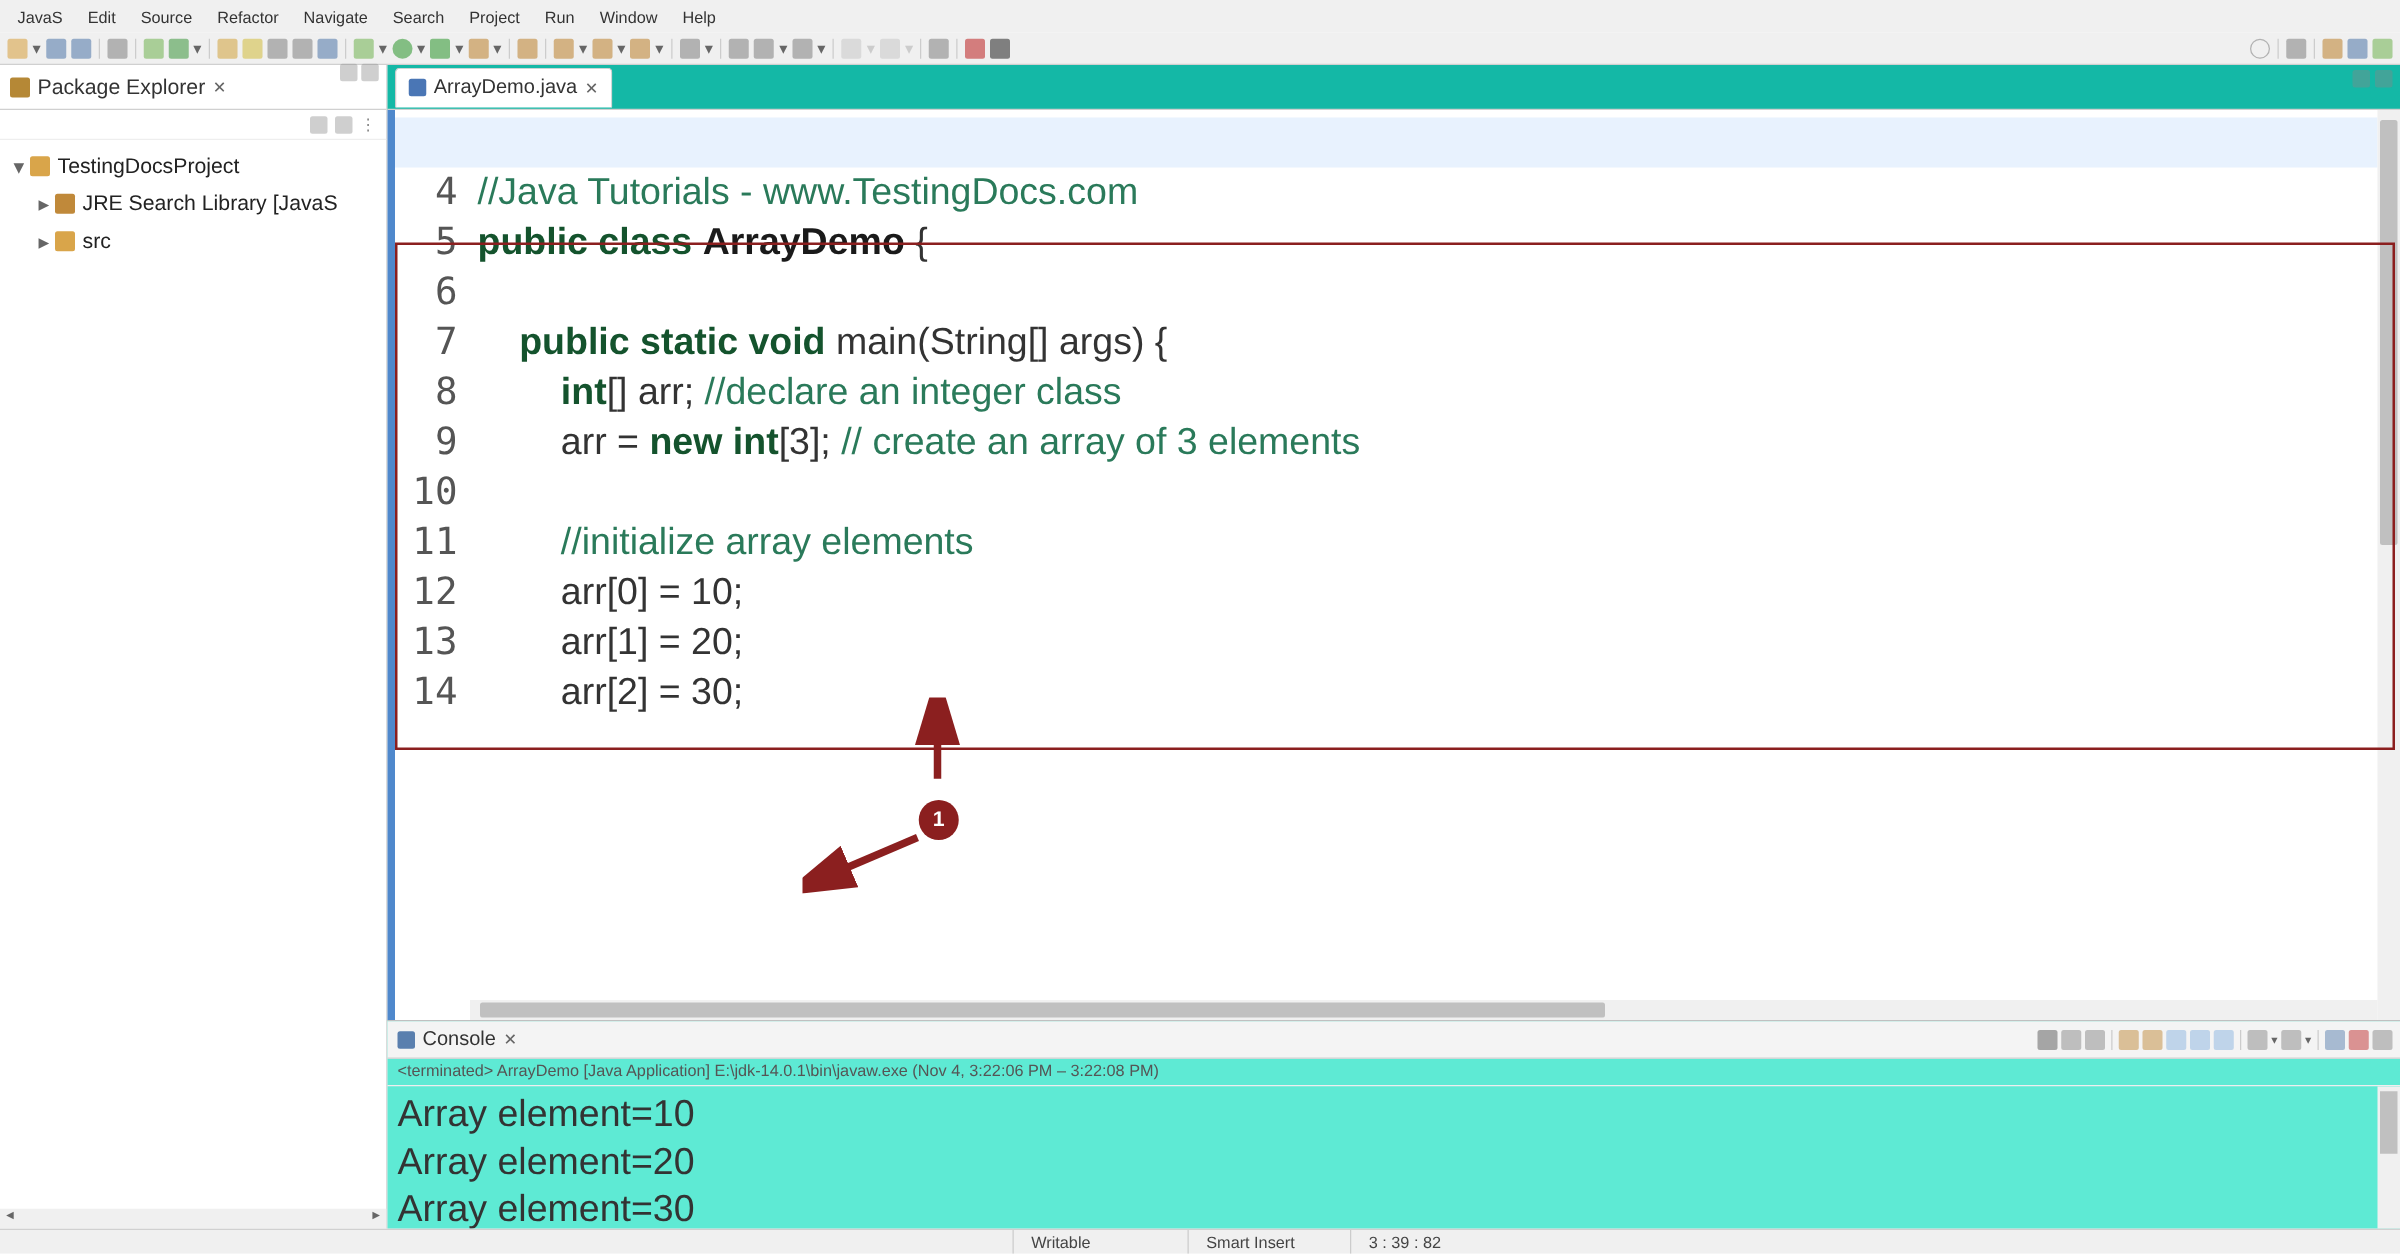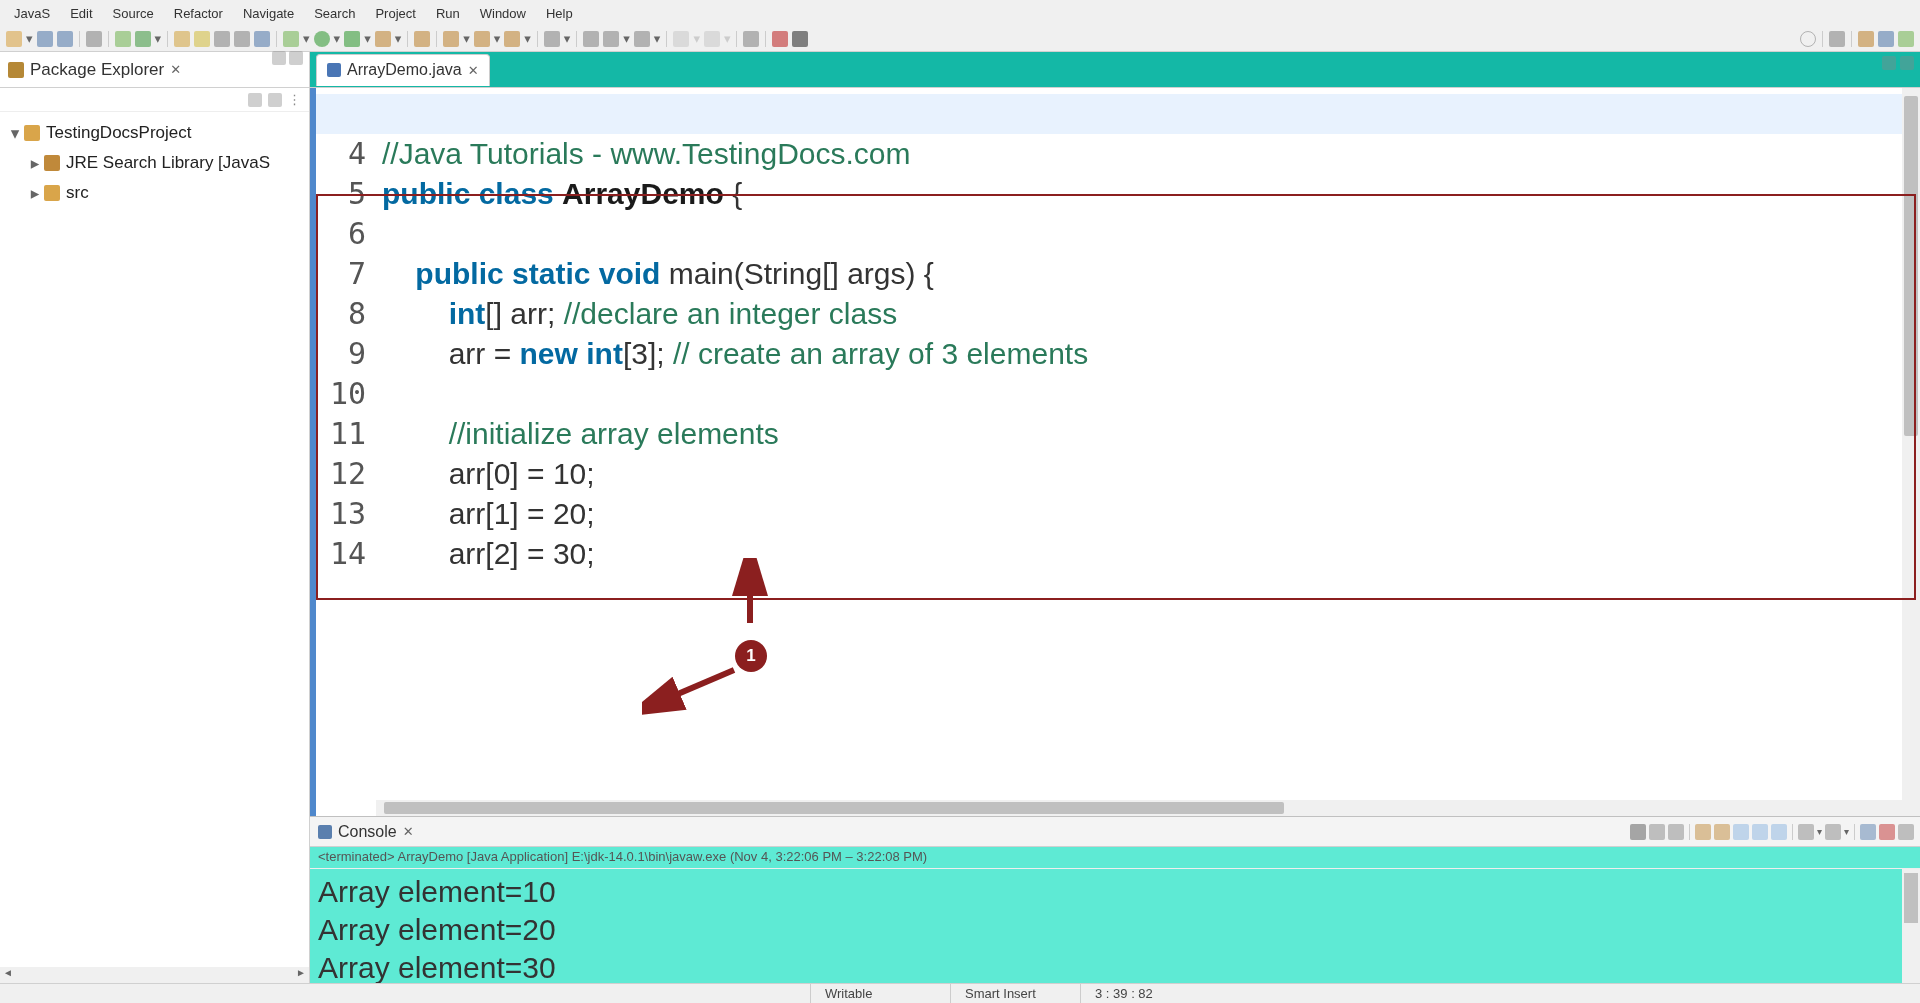--- a/index.html
+++ b/index.html
@@ -46,21 +46,21 @@
 .ed-tb-ctrls { position:absolute; right:6px; top:4px; display:flex; gap:4px; }
 
 .editor-and-console { flex:1; display:flex; flex-direction:column; min-height:0; }
 
 
 .code-area { flex:1; display:flex; position:relative; min-height:0; border-left:6px solid #4f88cc; }
 .gutter { width:60px; background:#fff; text-align:right; padding:6px 10px 0 0; font-family:Consolas,monospace; font-size:30px; color:#555; line-height:40px; }
 .code { flex:1; padding:6px 0 0 6px; font-family:Consolas,monospace; font-size:30px; line-height:40px; white-space:pre; overflow:hidden; position:relative; }
 .hl-line { position:absolute; left:0; right:18px; height:40px; background:#e8f2fe; z-index:0; }
 .code pre { position:relative; z-index:1; margin:0; }
-.kw { color:#0369a1; font-weight:bold; }
+.kw { color:#14532d; font-weight:bold; }
 .cm { color:#2a7a5a; }
 .cls { color:#1a1a1a; font-weight:bold; }
 .red-box { position:absolute; border:2px solid #8b1f1f; pointer-events:none; z-index:5; }
 .scrollbar-v { position:absolute; right:0; top:0; bottom:0; width:18px; background:#f0f0f0; }
 .scrollbar-v::after { content:""; position:absolute; top:8px; left:2px; right:2px; height:340px; background:#c0c0c0; border-radius:2px; }
 .scrollbar-h { position:absolute; left:60px; right:18px; bottom:0; height:16px; background:#f0f0f0; }
 .scrollbar-h::after { content:""; position:absolute; left:8px; top:2px; bottom:2px; width:900px; background:#c0c0c0; border-radius:2px; }
 
 
 .arrow-up { position:absolute; z-index:10; }

